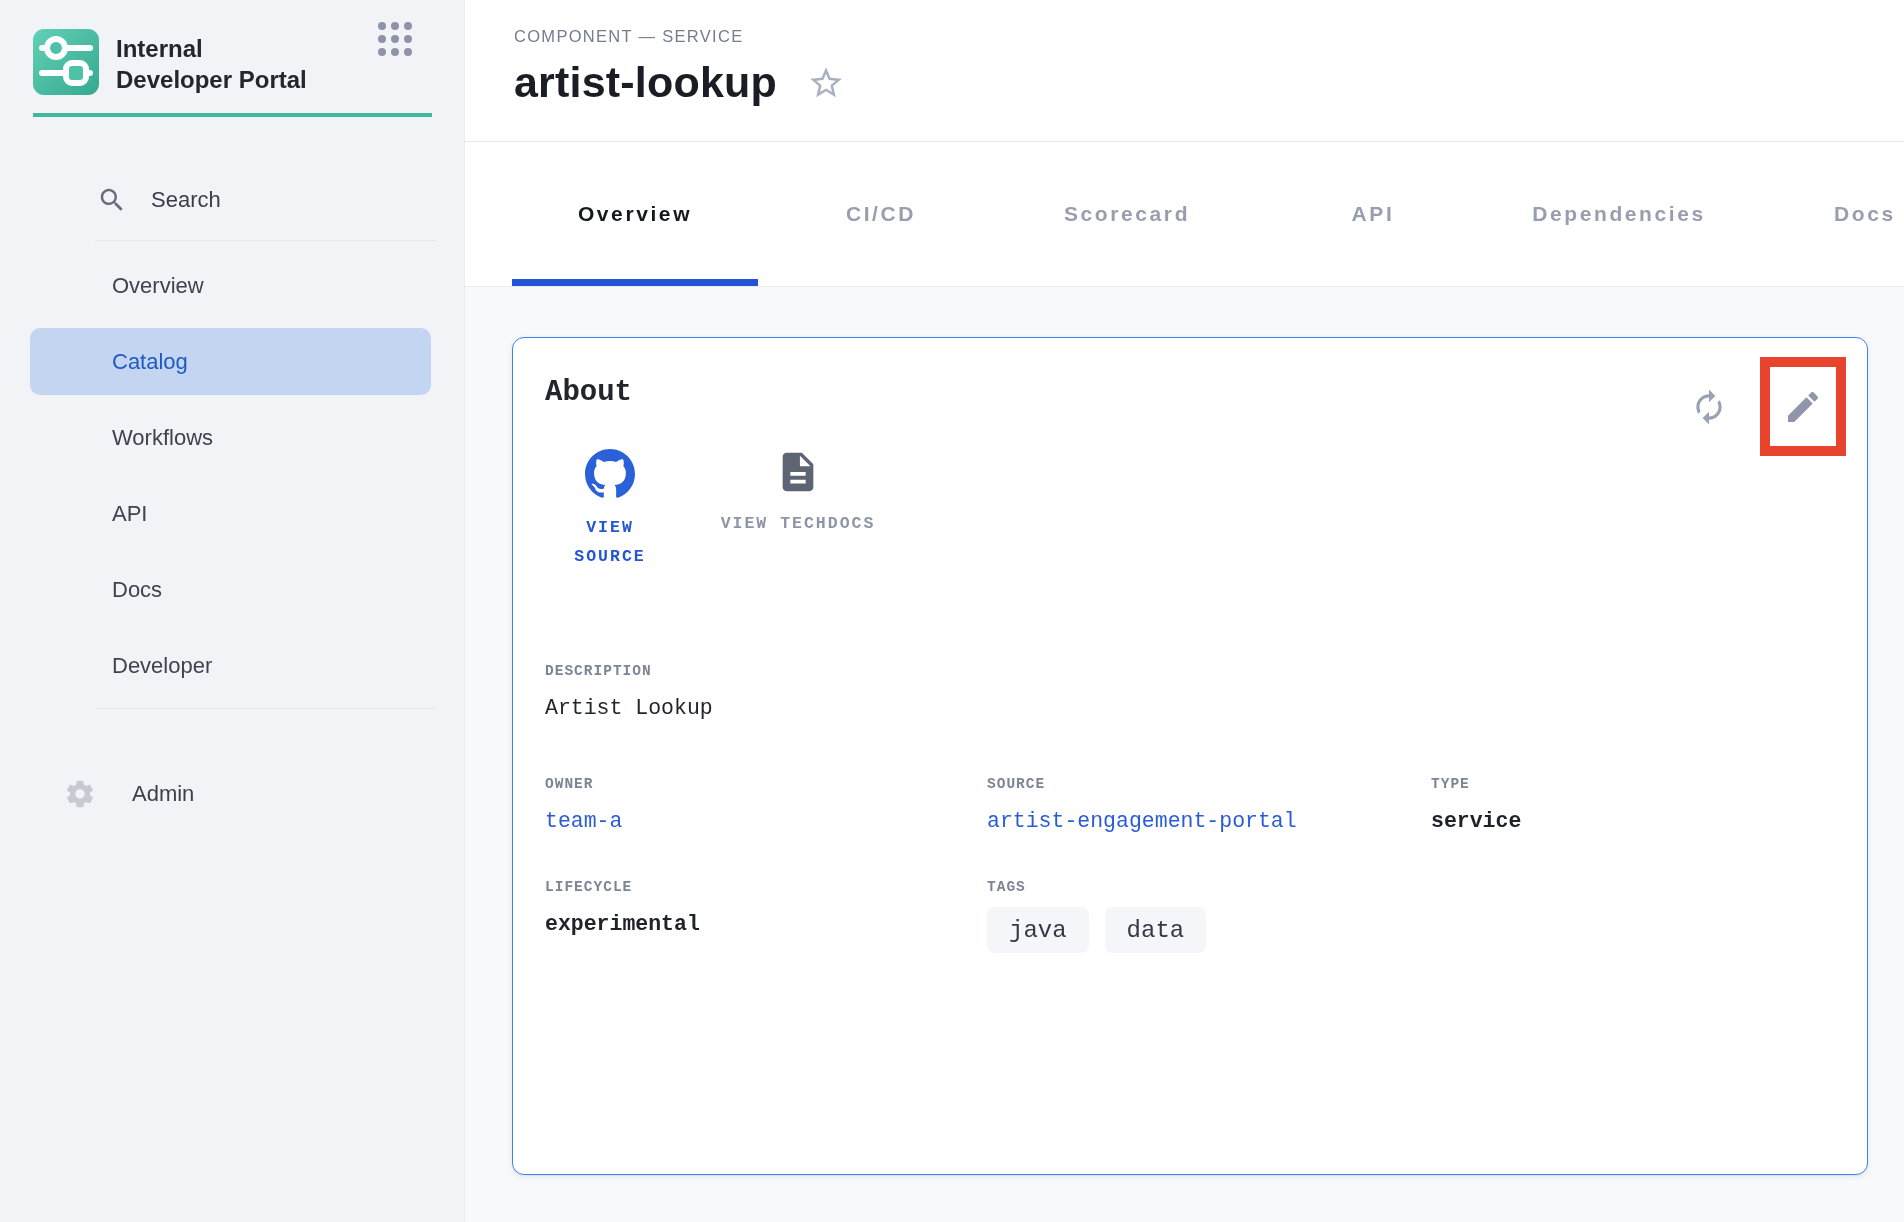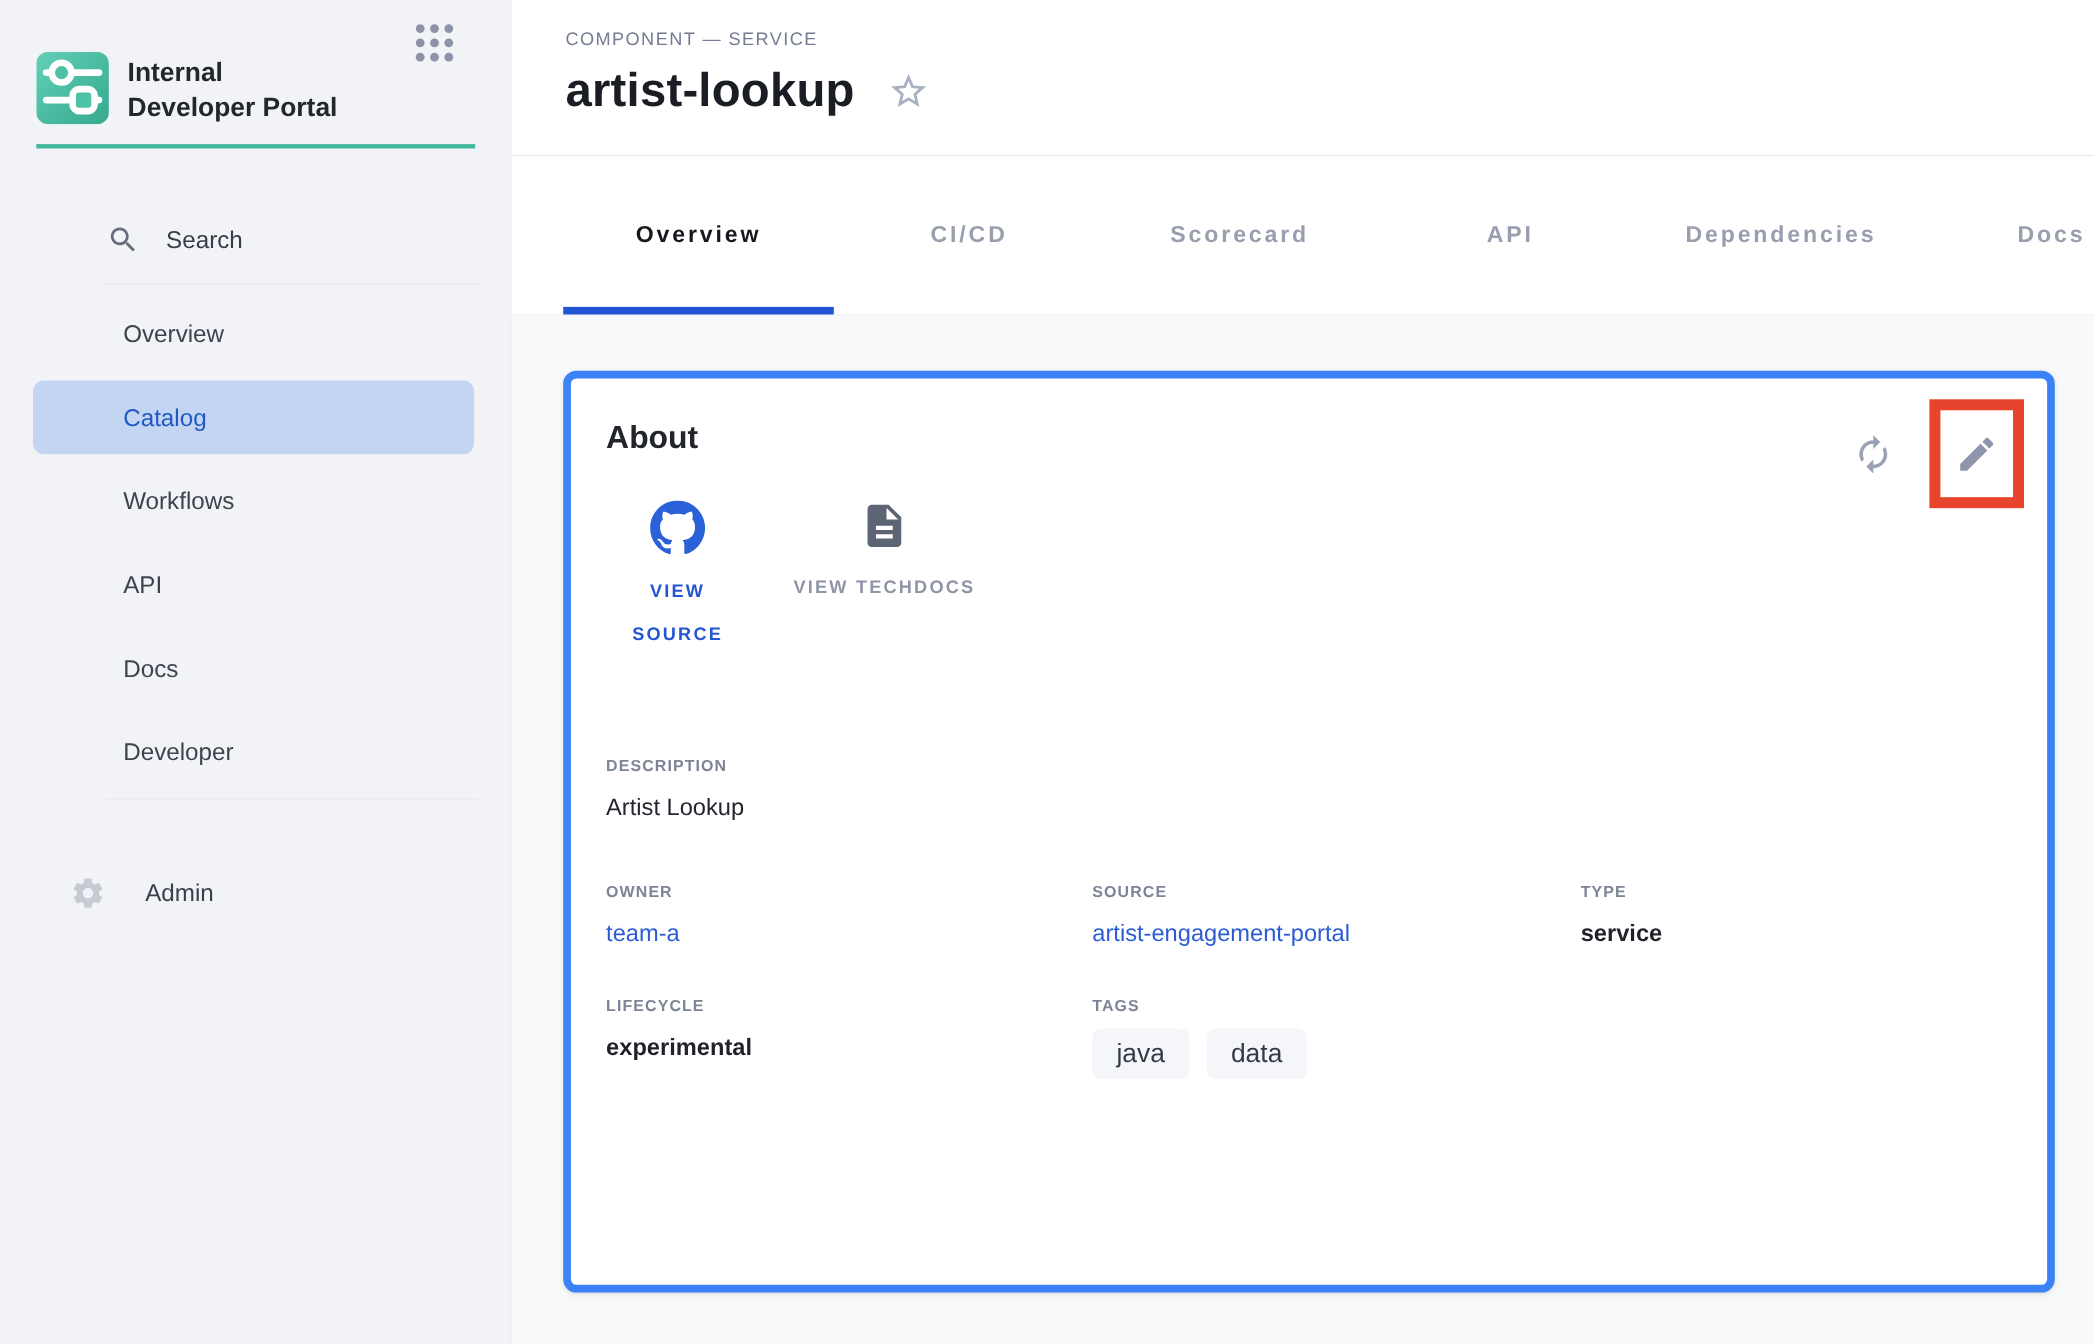--- a/index.html
+++ b/index.html
@@ -8,21 +8,21 @@
     font-family:"Liberation Sans","DejaVu Sans",sans-serif;
     display:flex; background:#f8f9fb; color:#23262e;
   }
 
   
   .sidebar {
     width:465px; height:1222px; flex:0 0 465px;
     background:#f2f3f7; border-right:1px solid #ebedf1;
     position:relative;
   }
-  .logo-row { display:flex; align-items:flex-start; padding:47px 0 0 33px; position:relative; }
+  .logo-row { display:flex; align-items:flex-start; padding:29px 0 0 33px; position:relative; }
   .logo-badge { width:66px; height:66px; flex:0 0 66px; }
   .logo-title {
     margin-left:17px; margin-top:4px; font-size:24px; font-weight:700;
     line-height:31px; color:#23262d; max-width:200px;
   }
   .apps-grid {
     position:absolute; right:52px; top:22px;
     display:grid; grid-template-columns:repeat(3,8px); grid-gap:5px;
     cursor:pointer;
   }
@@ -78,23 +78,23 @@
   .tab.active { color:#15181d; font-weight:700; }
   .tab .underline {
     position:absolute; left:0; right:0; bottom:-1px; height:8px; background:#2155d6; display:none;
   }
   .tab.active .underline { display:block; }
 
   .content { flex:1; background:#f8f9fb; }
 
   .card {
     width:1356px; height:838px; margin:50px 0 0 47px;
-    background:#ffffff; border:7px solid #3b82f6; border-radius:12px;
+    background:#ffffff; border:1px solid #3b82f6; border-radius:12px;
     box-shadow:0 1px 2px rgba(16,24,40,.05), 0 2px 6px rgba(16,24,40,.07);
-    position:relative; padding:0 32px;
+    position:relative; padding:0 32px;font-family:Liberation Mono, monospace;
   }
   .card-title { font-size:29px; font-weight:700; color:#22262c; padding-top:38px; }
 
   .card-actions {
     position:absolute; top:19px; right:21px; display:flex; align-items:center;
   }
   .refresh-btn { background:none; border:none; padding:0; width:38px; height:38px; color:#9aa1b5; cursor:pointer; margin-right:32px; }
   .refresh-btn svg { width:38px; height:38px; }
   .red-annotation {
     width:86px; height:99px; border:10px solid #e8432c;
@@ -104,21 +104,21 @@
   .edit-btn svg { width:40px; height:40px; }
 
   .links-row { display:flex; margin-top:40px; }
   .link-block {
     display:flex; flex-direction:column; align-items:center; text-decoration:none; cursor:pointer;
   }
   .link-block.source { width:130px; }
   .link-block.techdocs { width:170px; margin-left:38px; }
   .link-label {
     margin-top:14px; font-size:16.5px; font-weight:700; letter-spacing:2px;
-    text-align:center; line-height:39px;
+    text-align:center; line-height:29px;
   }
   .link-block.source .link-label { color:#2456d4; }
   .link-block.techdocs .link-label { color:#8f95a6; }
   .gh-icon { width:50px; height:50px; color:#2b61d8; }
   .doc-icon { width:46px; height:46px; color:#5d6474; }
 
   .field-label {
     font-size:14.5px; font-weight:600; letter-spacing:1px; color:#7d8496;
   }
   .field-value { font-size:21.5px; color:#23262e; margin-top:17px; }

